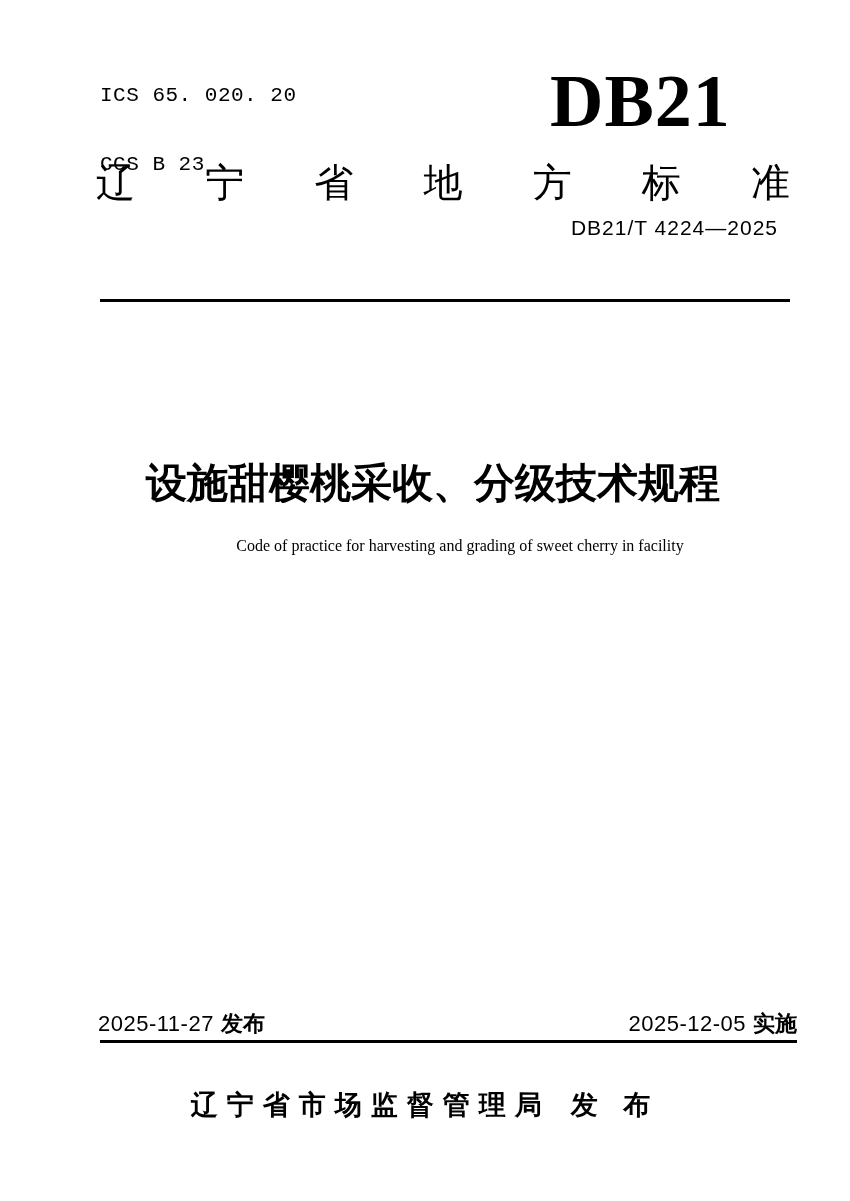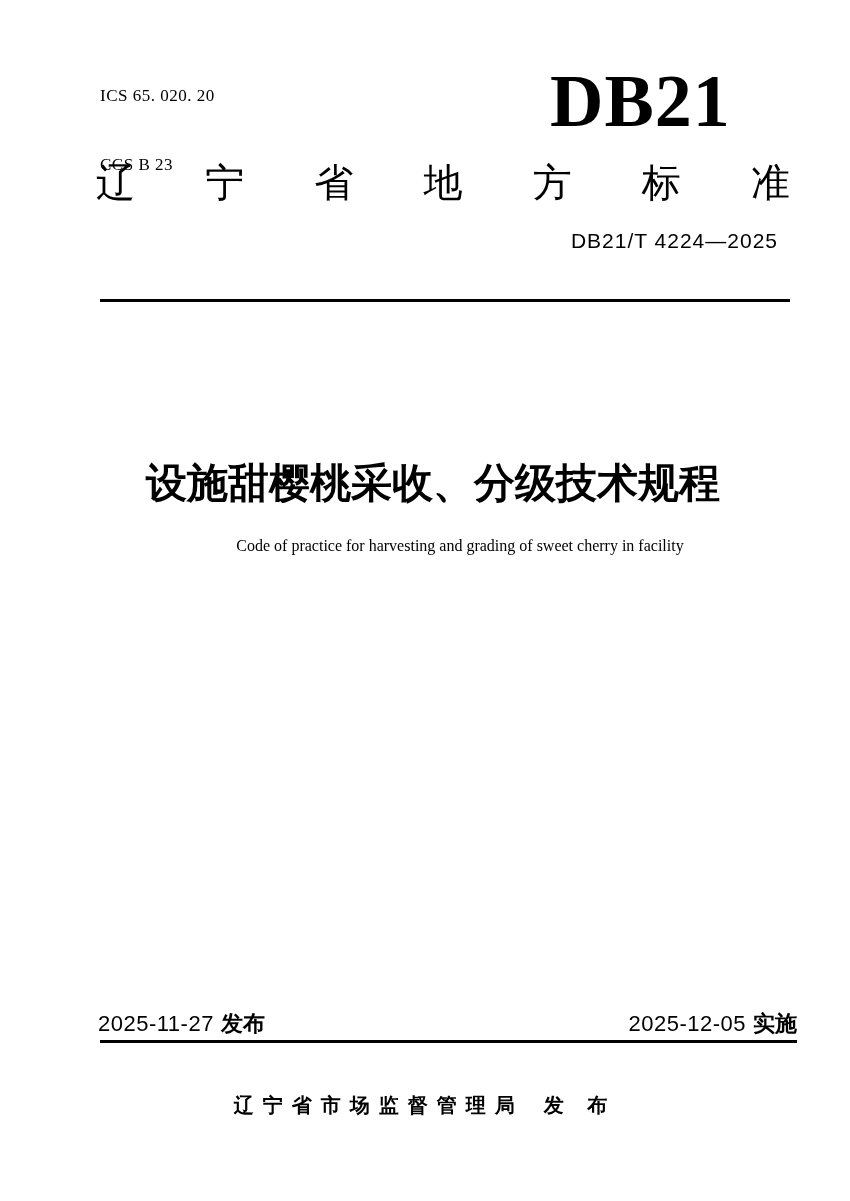--- a/index.html
+++ b/index.html
@@ -15,22 +15,22 @@
     color: #000000;
     font-family: "Liberation Sans", sans-serif;
     overflow: hidden;
   }
 
   
   .ics-block {
     position: absolute;
     left: 100px;
     top: 38px;
-    font-family: Liberation Serif, serif;
-    font-size: 17px;
+    font-family: Liberation Mono, monospace;
+    font-size: 21px;
     line-height: 23px;
     letter-spacing: 0.5px;
     white-space: pre;
   }
 
   
   .db-logo {
     position: absolute;
     left: 550px;
     top: 64px;
@@ -53,21 +53,21 @@
     justify-content: space-between;
     font-size: 39px;
     font-weight: 500;
     line-height: 46px;
   }
 
   
   .standard-number {
     position: absolute;
     right: 72px;
-    top: 229px;
+    top: 216px;
     font-size: 21px;
     font-weight: 500;
     letter-spacing: 1px;
     white-space: pre;
   }
 
   .rule-top {
     position: absolute;
     left: 100px;
     top: 299px;
@@ -129,21 +129,21 @@
   }
 
   .publisher-row {
     position: absolute;
     left: 0;
     top: 1089px;
     width: 100%;
     display: flex;
     justify-content: center;
     align-items: baseline;
-    font-size: 20px;
+    font-size: 27px;
     font-weight: 700;
     line-height: 32px;
   }
   .publisher-name {
     letter-spacing: 9px;
   }
   .publish-action {
     margin-left: 20px;
     letter-spacing: 9px;
     white-space: pre;

